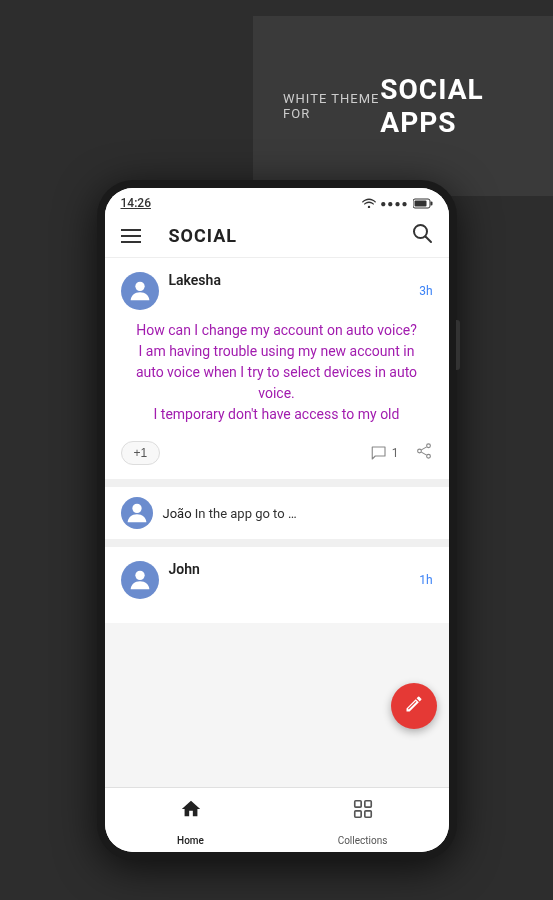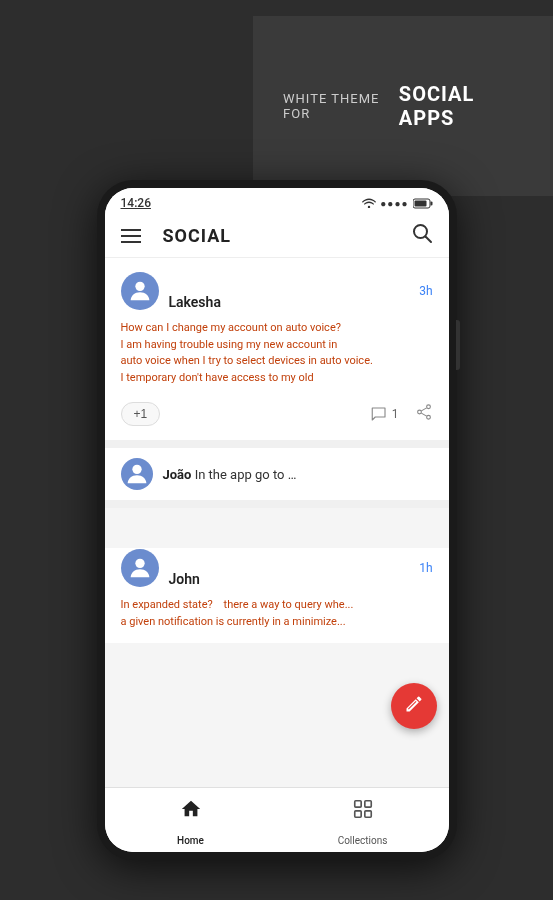--- a/index.html
+++ b/index.html
@@ -29,21 +29,21 @@
 
     .bg-header .theme-subtitle {
       color: #ccc;
       font-size: 13px;
       font-weight: 400;
       letter-spacing: 1px;
     }
 
     .bg-header .theme-title {
       color: #fff;
-      font-size: 20px;
+      font-size: 28px;
       font-weight: 700;
       letter-spacing: 1px;
     }
 
     
     .phone {
       position: absolute;
       left: 50%;
       top: 180px;
       transform: translateX(-50%);
@@ -95,21 +95,21 @@
       display: flex;
       align-items: center;
       justify-content: space-between;
       border-bottom: 1px solid #eee;
       flex-shrink: 0;
     }
 
     .app-bar-left {
       display: flex;
       align-items: center;
-      gap: 22px;
+      gap: 28px;
     }
 
     .hamburger-icon {
       display: flex;
       flex-direction: column;
       gap: 4px;
       cursor: pointer;
     }
 
     .hamburger-icon span {
@@ -149,21 +149,21 @@
 
     .post-header {
       display: flex;
       align-items: center;
       justify-content: space-between;
       margin-bottom: 10px;
     }
 
     .post-user {
       display: flex;
-      align-items: flex-end;
+      align-items: flex-start;
       gap: 10px;
     }
 
     .avatar {
       width: 38px;
       height: 38px;
       border-radius: 50%;
       background: #6b8cce;
       display: flex;
       align-items: center;
@@ -191,24 +191,25 @@
       font-weight: 600;
       color: #222;
     }
 
     .post-time {
       font-size: 12px;
       color: #3b82f6;
     }
 
     .post-text {
-      font-size: 11px;
-      color: #c2410c;
+      font-size: 14px;
+      color: #a21caf;
       line-height: 1.5;
       margin-bottom: 12px;
+      text-align: center;
     }
 
     .post-actions {
       display: flex;
       align-items: center;
       justify-content: space-between;
       padding-top: 4px;
     }
 
     .action-left {
@@ -251,29 +252,28 @@
       gap: 10px;
       border-bottom: 8px solid #f0f0f0;
     }
 
     .reply-text {
       font-size: 13px;
       color: #333;
     }
 
     .reply-username {
-      font-weight: 700;
+      font-weight: 400;
       color: #222;
     }
 
     
     .post-card-2 {
       background: #fff;
-      padding: 1px 16px;
-      margin-top: 40px;
+      padding: 14px 16px;
     }
 
     
     .bottom-nav {
       background: #fff;
       border-top: 1px solid #e0e0e0;
       display: flex;
       align-items: center;
       padding: 8px 0 4px;
       flex-shrink: 0;
@@ -467,24 +467,20 @@
                 <svg viewBox="0 0 24 24" xmlns="http://www.w3.org/2000/svg">
                   <circle cx="12" cy="8" r="4" fill="#fff"></circle>
                   <path d="M4 20c0-4 3.6-7 8-7s8 3 8 7" fill="#fff"></path>
                 </svg>
               </div>
             </div>
             <span class="username">John</span>
           </div>
           <span class="post-time">1h</span>
         </div>
-        <div class="post-text">
-          In expanded state?&nbsp;&nbsp;&nbsp;&nbsp;there a way to query whe...<br>
-          a given notification is currently in a minimize...
-        </div>
       </div>
 
     </div>
 
     <div style="position:relative;">
       <div class="fab" style="position:absolute;bottom:58px;right:12px;z-index:10;">
         <span class="fab-icon">
           <svg width="20" height="20" viewBox="0 0 24 24" fill="none">
             <path d="M3 17.25V21h3.75L17.81 9.94l-3.75-3.75L3 17.25zm2.92 1.08H5v-.92l9.06-9.06.92.92-9.06 9.06zM20.71 5.63l-2.34-2.34a1 1 0 00-1.41 0l-1.83 1.83 3.75 3.75 1.83-1.83a1 1 0 000-1.41z" fill="white"></path>
           </svg>

